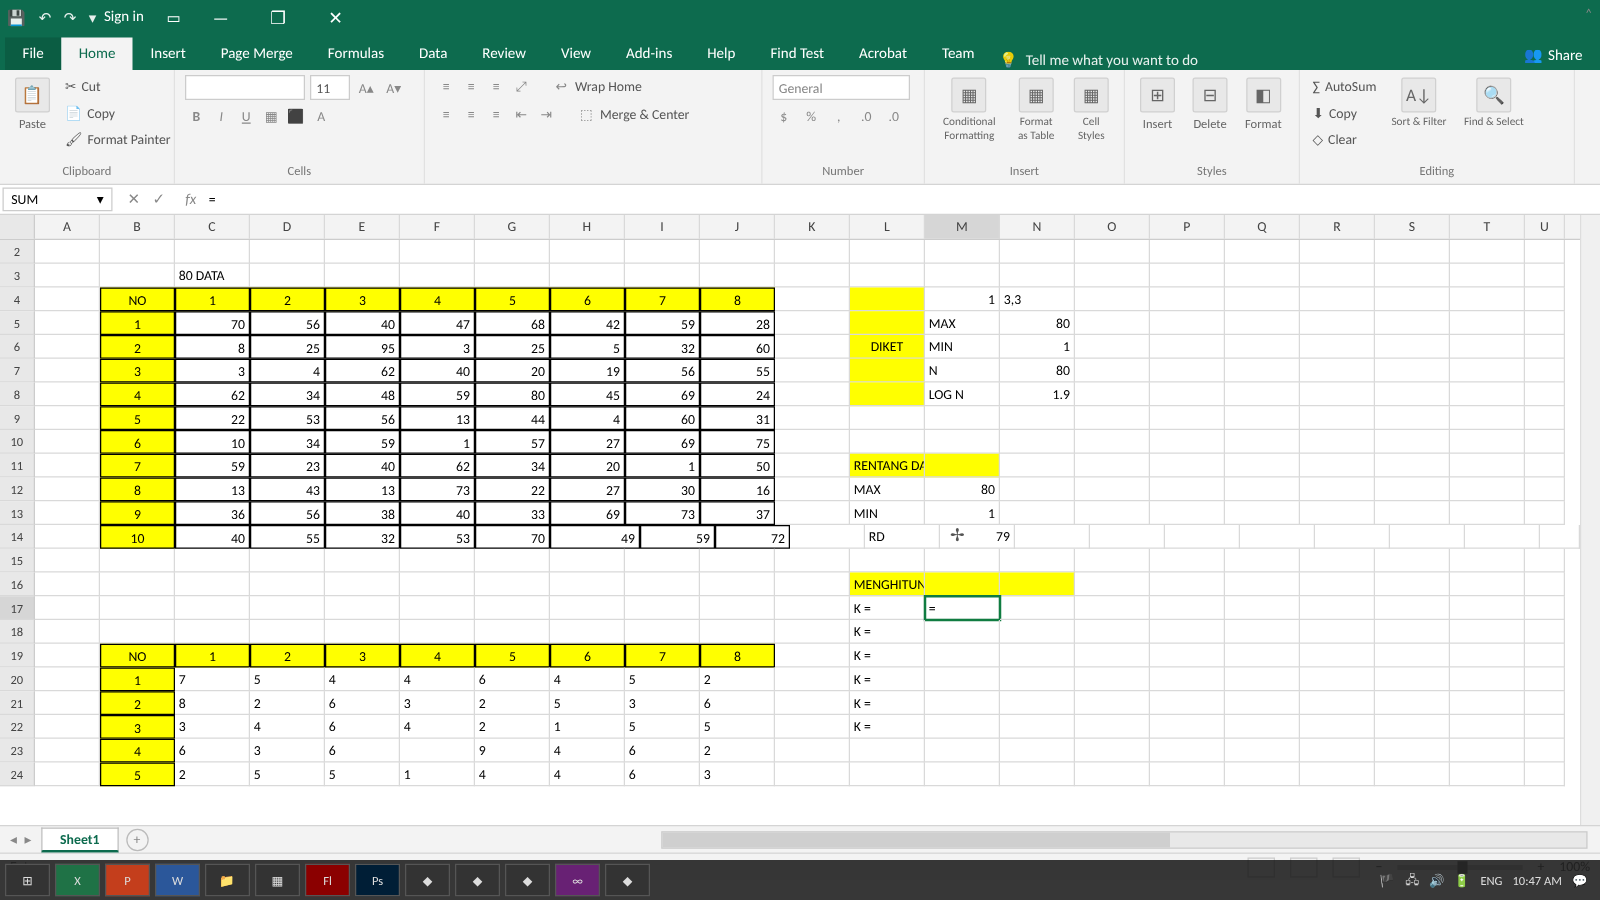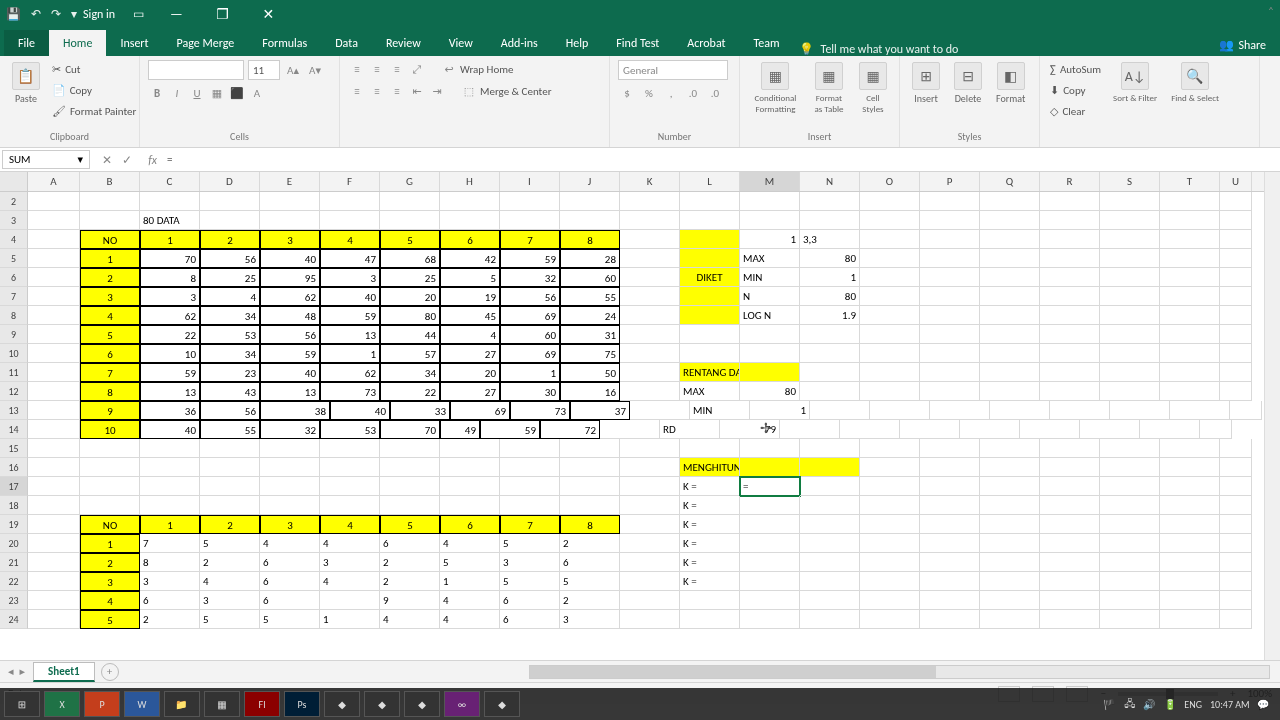--- a/index.html
+++ b/index.html
@@ -264,20 +264,21 @@
       </div>
       <div class="vbtn">
           <div class="ico">A↓</div>
           <span style="font-size:9px;text-align:center">Sort &amp; Filter</span>
         </div>
       <div class="vbtn">
           <div class="ico">🔍</div>
           <span style="font-size:9px;text-align:center">Find &amp; Select</span>
         </div>
     </div>
+    <div class="label">Editing</div>
   </div>
   <span class="collapse">˄</span>
 </div>
 
 <div class="fbarrow">
   <div class="namebox">
       <span>SUM</span>
       <span>▾</span>
     </div>
   <div class="fbtns">
@@ -577,21 +578,21 @@
         <div class="cell " style="width:60px"></div>
         <div class="cell " style="width:60px"></div>
         <div class="cell " style="width:32px"></div>
       </div>
       <div class="row">
         <div class="rh ">13</div>
         <div class="cell " style="width:52px"></div>
         <div class="cell yellow bordered c" style="width:60px">9</div>
         <div class="cell bordered r" style="width:60px">36</div>
         <div class="cell bordered r" style="width:60px">56</div>
-        <div class="cell bordered r" style="width:70px">38</div>
+        <div class="cell bordered r" style="width:60px">38</div>
         <div class="cell bordered r" style="width:60px">40</div>
         <div class="cell bordered r" style="width:60px">33</div>
         <div class="cell bordered r" style="width:60px">69</div>
         <div class="cell bordered r" style="width:60px">73</div>
         <div class="cell bordered r" style="width:60px">37</div>
         <div class="cell " style="width:60px"></div>
         <div class="cell " style="width:60px">MIN</div>
         <div class="cell r" style="width:60px">1</div>
         <div class="cell " style="width:60px"></div>
         <div class="cell " style="width:60px"></div>
@@ -604,21 +605,21 @@
       </div>
       <div class="row">
         <div class="rh ">14</div>
         <div class="cell " style="width:52px"></div>
         <div class="cell yellow bordered c" style="width:60px">10</div>
         <div class="cell bordered r" style="width:60px">40</div>
         <div class="cell bordered r" style="width:60px">55</div>
         <div class="cell bordered r" style="width:60px">32</div>
         <div class="cell bordered r" style="width:60px">53</div>
         <div class="cell bordered r" style="width:60px">70</div>
-        <div class="cell bordered r" style="width:40px">49</div>
+        <div class="cell bordered r" style="width:72px">49</div>
         <div class="cell bordered r" style="width:60px">59</div>
         <div class="cell bordered r" style="width:60px">72</div>
         <div class="cell " style="width:60px"></div>
         <div class="cell " style="width:60px">RD</div>
         <div class="cell r" style="width:60px">79</div>
         <div class="cell " style="width:60px"></div>
         <div class="cell " style="width:60px"></div>
         <div class="cell " style="width:60px"></div>
         <div class="cell " style="width:60px"></div>
         <div class="cell " style="width:60px"></div>

